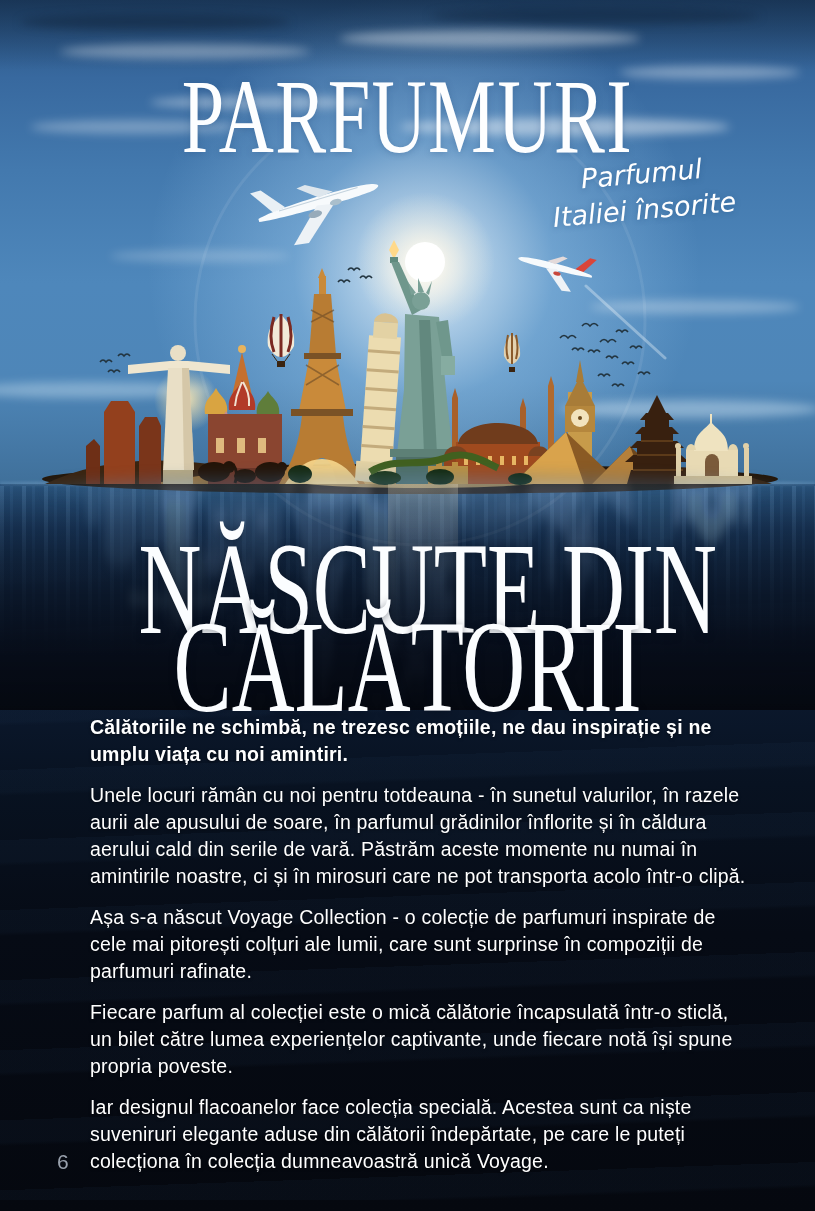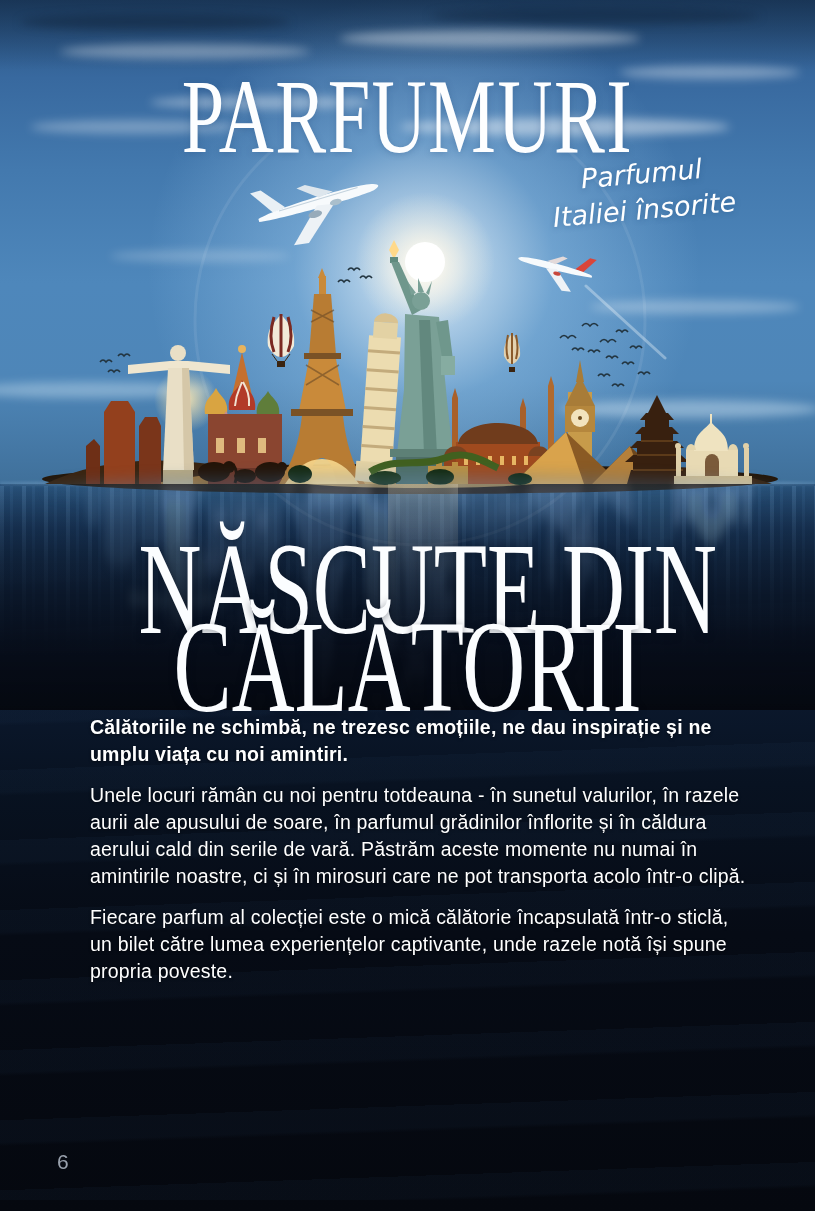--- a/index.html
+++ b/index.html
@@ -343,17 +343,19 @@
     <div>Parfumul</div>
     <div>Italiei însorite</div>
   </div>
 
   <div class="big-heading heading-line1">NĂSCUTE DIN</div>
   <div class="big-heading heading-line2">CĂLĂTORII</div>
 
   <div class="body-copy">
     <p class="lead">Călătoriile ne schimbă, ne trezesc emoțiile, ne dau inspirație și ne umplu viața cu noi amintiri.</p>
     <p>Unele locuri rămân cu noi pentru totdeauna - în sunetul valurilor, în razele aurii ale apusului de soare, în parfumul grădinilor înflorite și în căldura aerului cald din serile de vară. Păstrăm aceste momente nu numai în amintirile noastre, ci și în mirosuri care ne pot transporta acolo într-o clipă.</p>
-    <p>Fiecare parfum al colecției este o mică călătorie încapsulată într-o sticlă, un bilet către lumea experiențelor captivante, unde razele notă își spune propria poveste.</p>
+    <p>Așa s-a născut Voyage Collection - o colecție de parfumuri inspirate de cele mai pitorești colțuri ale lumii, care sunt surprinse în compoziții de parfumuri rafinate.</p>
+    <p>Fiecare parfum al colecției este o mică călătorie încapsulată într-o sticlă, un bilet către lumea experiențelor captivante, unde fiecare notă își spune propria poveste.</p>
+    <p>Iar designul flacoanelor face colecția specială. Acestea sunt ca niște suveniruri elegante aduse din călătorii îndepărtate, pe care le puteți colecționa în colecția dumneavoastră unică Voyage.</p>
   </div>
 
   <div class="page-number">6</div>
 </div>
 
 </body></html>

